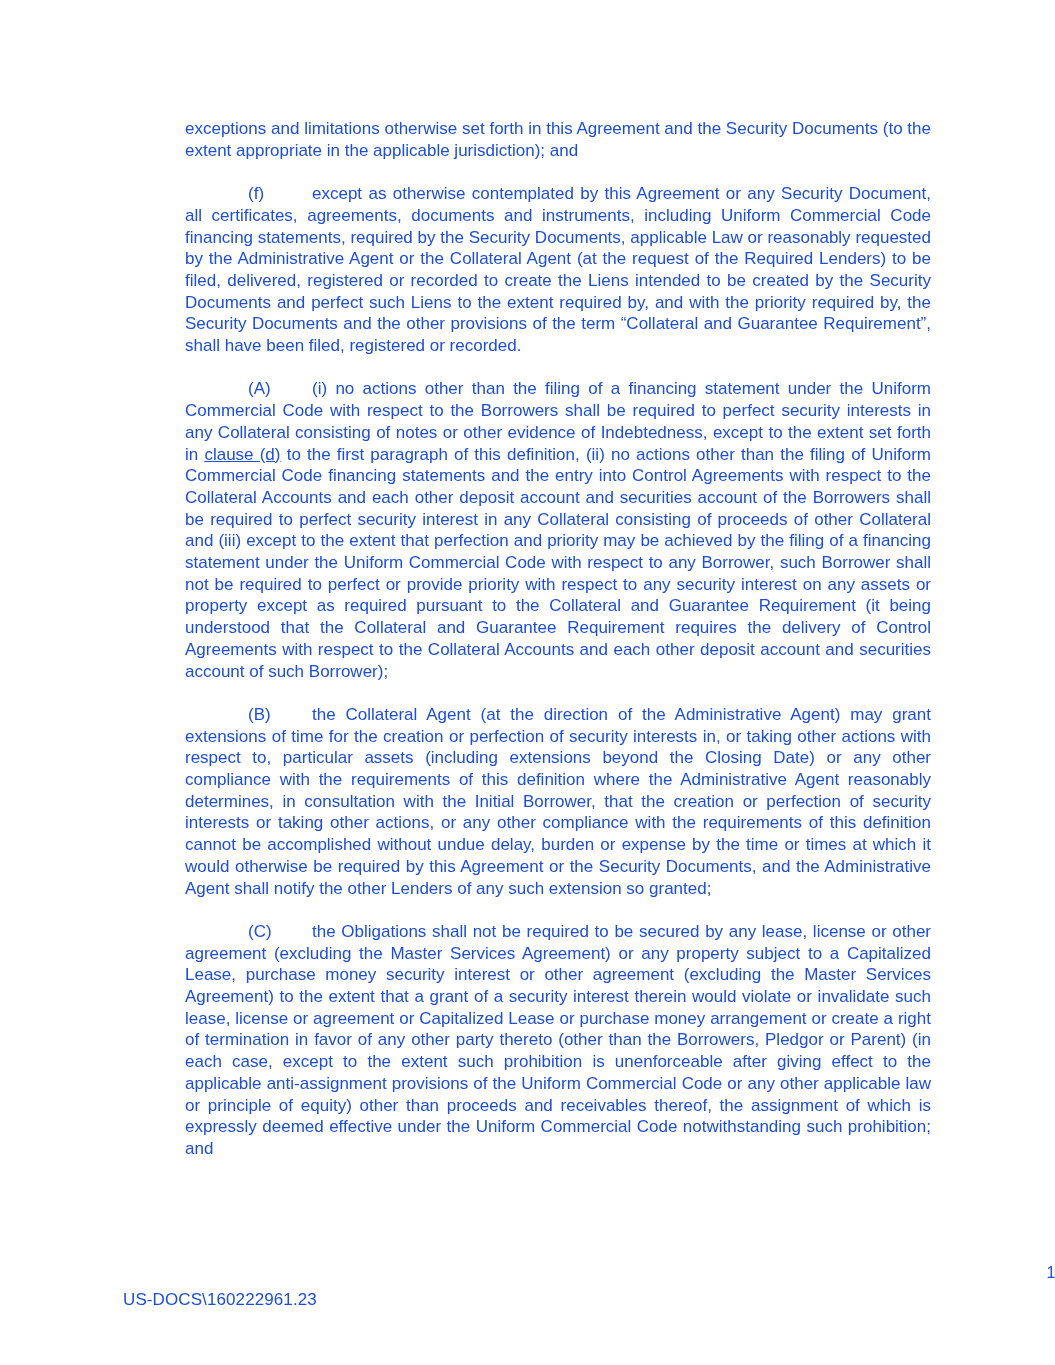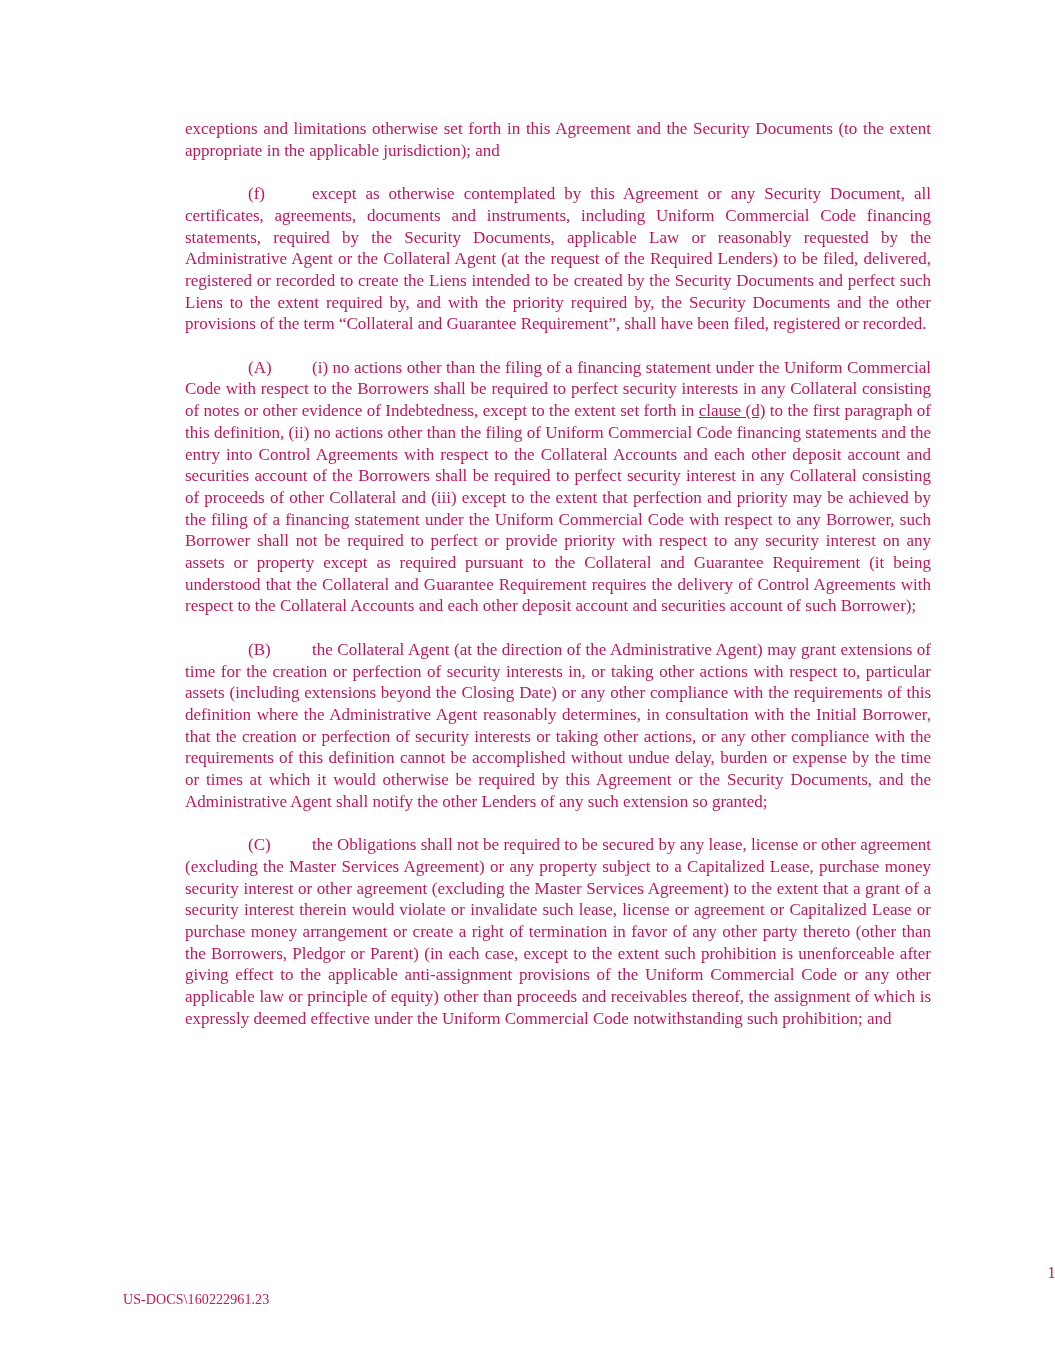--- a/index.html
+++ b/index.html
@@ -5,24 +5,24 @@
   html, body {
     margin: 0;
     padding: 0;
     background: #ffffff;
   }
   .page {
     position: relative;
     width: 1055px;
     height: 1365px;
     background: #ffffff;
-    font-family: Liberation Serif, serif;
+    font-family: Liberation Sans, sans-serif;
     font-size: 17px;
     line-height: 21.7px;
-    color: #be185d;
+    color: #1d4ed8;
     overflow: hidden;
   }
   .content {
     position: absolute;
     left: 123px;
     top: 118px;
     width: 808px;
     text-align: justify;
   }
   .content p {
@@ -50,21 +50,21 @@
     top: 1262px;
     left: 8px;
     width: 100%;
     text-align: right;
     font-size: 16px;
   }
   .footer-doc-id {
     position: absolute;
     top: 1289px;
     left: 123px;
-    font-size: 14px;
+    font-size: 17px;
     letter-spacing: 0.1px;
   }
 </style>
 </head>
 <body>
 
 <div class="page">
 
   <div class="content">
 

